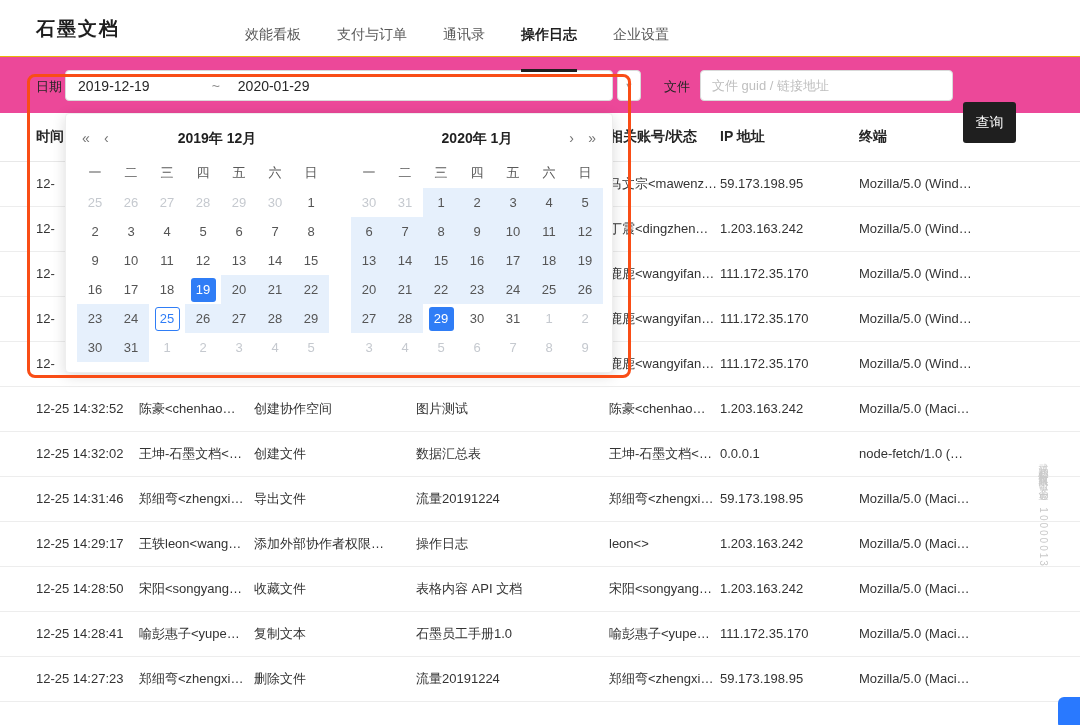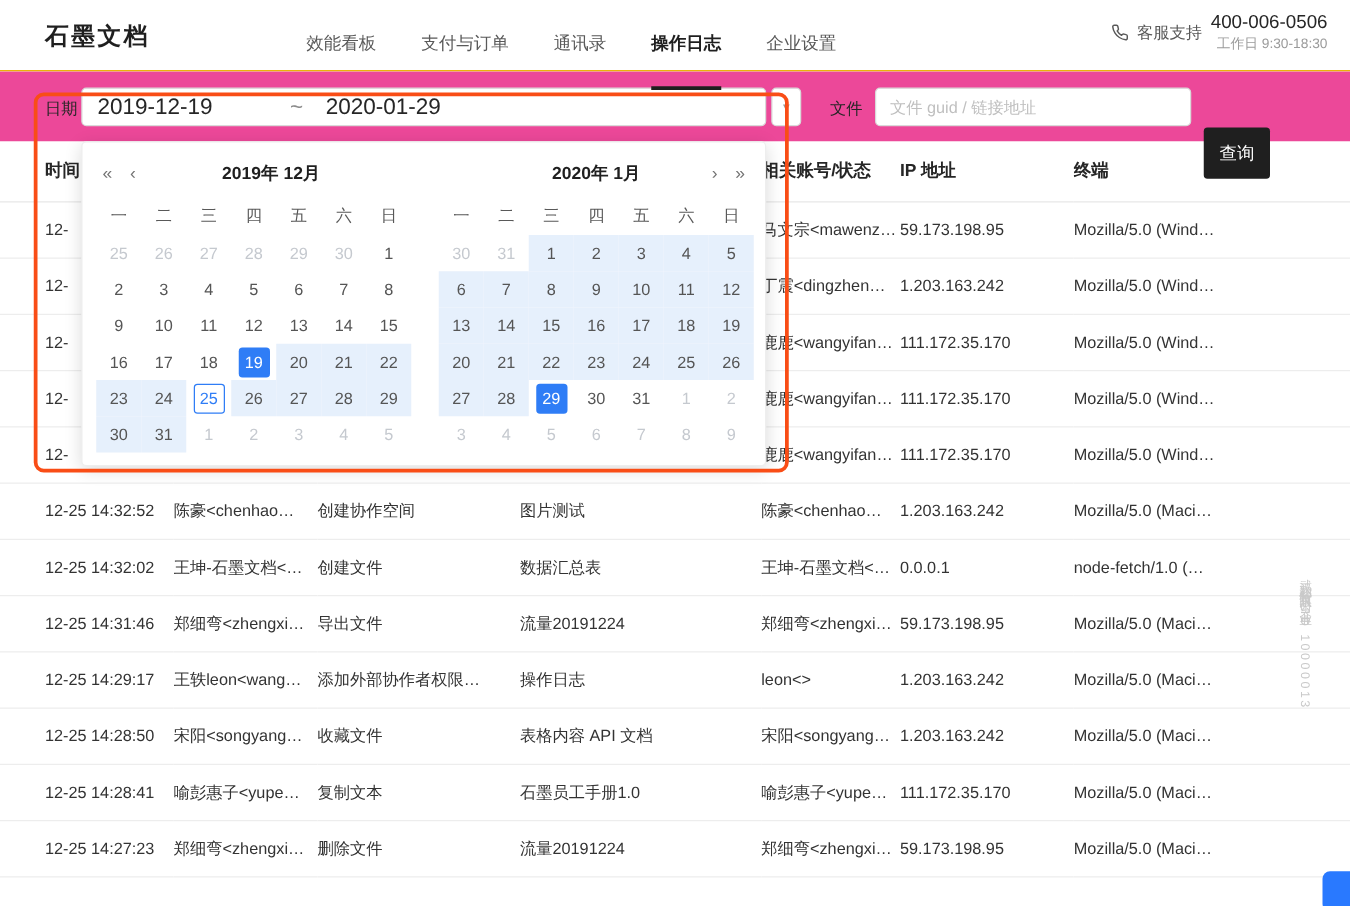--- a/index.html
+++ b/index.html
@@ -16,21 +16,21 @@
   .support-label { font-size:13px; color:#595959; }
   .phone-block { text-align:right; }
   .phone-number { font-size:15px; color:#262626; }
   .phone-hours { font-size:11px; color:#9b9b9b; margin-top:1px; }
 
   
   .filter { position:absolute; top:57px; left:0; width:1080px; height:56px; background:#ec4899; z-index:1; }
   .lbl { position:absolute; top:21px; font-size:13px; color:#262626; }
   .lbl-date { left:36px; }
   .lbl-file { left:664px; }
-  .date-input { position:absolute; left:65px; top:13px; width:548px; height:31px; border:1px solid #d9d9d9; border-radius:4px; background:#fff; display:flex; align-items:center; padding:0 12px; font-size:18px; color:#262626; cursor:pointer; }
+  .date-input { position:absolute; left:65px; top:13px; width:548px; height:31px; border:1px solid #d9d9d9; border-radius:4px; background:#fff; display:flex; align-items:center; padding:0 12px; font-size:14px; color:#262626; cursor:pointer; }
   .date-sep { color:#8c8c8c; margin:0 18px 0 62px; }
   .caret-box { position:absolute; left:617px; top:13px; width:24px; height:31px; border:1px solid #d9d9d9; border-radius:4px; background:#fff; color:#999; font-size:9px; display:flex; align-items:center; justify-content:center; cursor:pointer; }
   .file-input { position:absolute; left:700px; top:13px; width:253px; height:31px; border:1px solid #d9d9d9; border-radius:4px; padding:0 11px; font-size:13px; color:#262626; outline:none; font-family:"Liberation Sans", sans-serif; }
   .file-input::placeholder { color:#bfbfbf; }
   .search-btn { position:absolute; left:963px; top:13px; width:53px; height:41px; background:#1f1f1f; color:#fff; border:none; border-radius:3px; font-size:14px; cursor:pointer; font-family:"Liberation Sans", sans-serif;margin-top:32px; }
 
   
   .log-table { position:absolute; top:113px; left:0; width:1080px; border-collapse:collapse; table-layout:fixed; z-index:0; }
   .log-table th, .log-table td { text-align:left; white-space:nowrap; overflow:hidden; padding:0 8px 0 0; }
   .log-table th:first-child, .log-table td:first-child { padding-left:36px; }
@@ -67,32 +67,20 @@
 
 <header class="topnav">
   <div class="logo">石墨文档</div>
   <nav class="nav-items" id="nav-items">
       <div class="nav-item">效能看板</div>
       <div class="nav-item">支付与订单</div>
       <div class="nav-item">通讯录</div>
       <div class="nav-item active">操作日志</div>
       <div class="nav-item">企业设置</div>
     </nav>
-  <div class="support">
-    <span style="display:flex;">
-      <svg width="14" height="14" viewBox="0 0 24 24" fill="none" stroke="#595959" stroke-width="2" stroke-linecap="round" stroke-linejoin="round">
-          <path d="M22 16.92v3a2 2 0 0 1-2.18 2 19.79 19.79 0 0 1-8.63-3.07 19.5 19.5 0 0 1-6-6A19.79 19.79 0 0 1 2.08 4.18 2 2 0 0 1 4.06 2h3a2 2 0 0 1 2 1.72c.13.96.36 1.9.7 2.81a2 2 0 0 1-.45 2.11L8.09 9.91a16 16 0 0 0 6 6l1.27-1.27a2 2 0 0 1 2.11-.45c.91.34 1.85.57 2.81.7A2 2 0 0 1 22 16.92z"></path>
-        </svg>
-    </span>
-    <span class="support-label">客服支持</span>
-    <div class="phone-block">
-      <div class="phone-number">400-006-0506</div>
-      <div class="phone-hours">工作日 9:30-18:30</div>
-    </div>
-  </div>
 </header>
 
 <div class="filter">
   <span class="lbl lbl-date">日期</span>
   <div class="date-input">
     <span>2019-12-19</span>
     <span class="date-sep">~</span>
     <span>2020-01-29</span>
   </div>
   <div class="caret-box">

